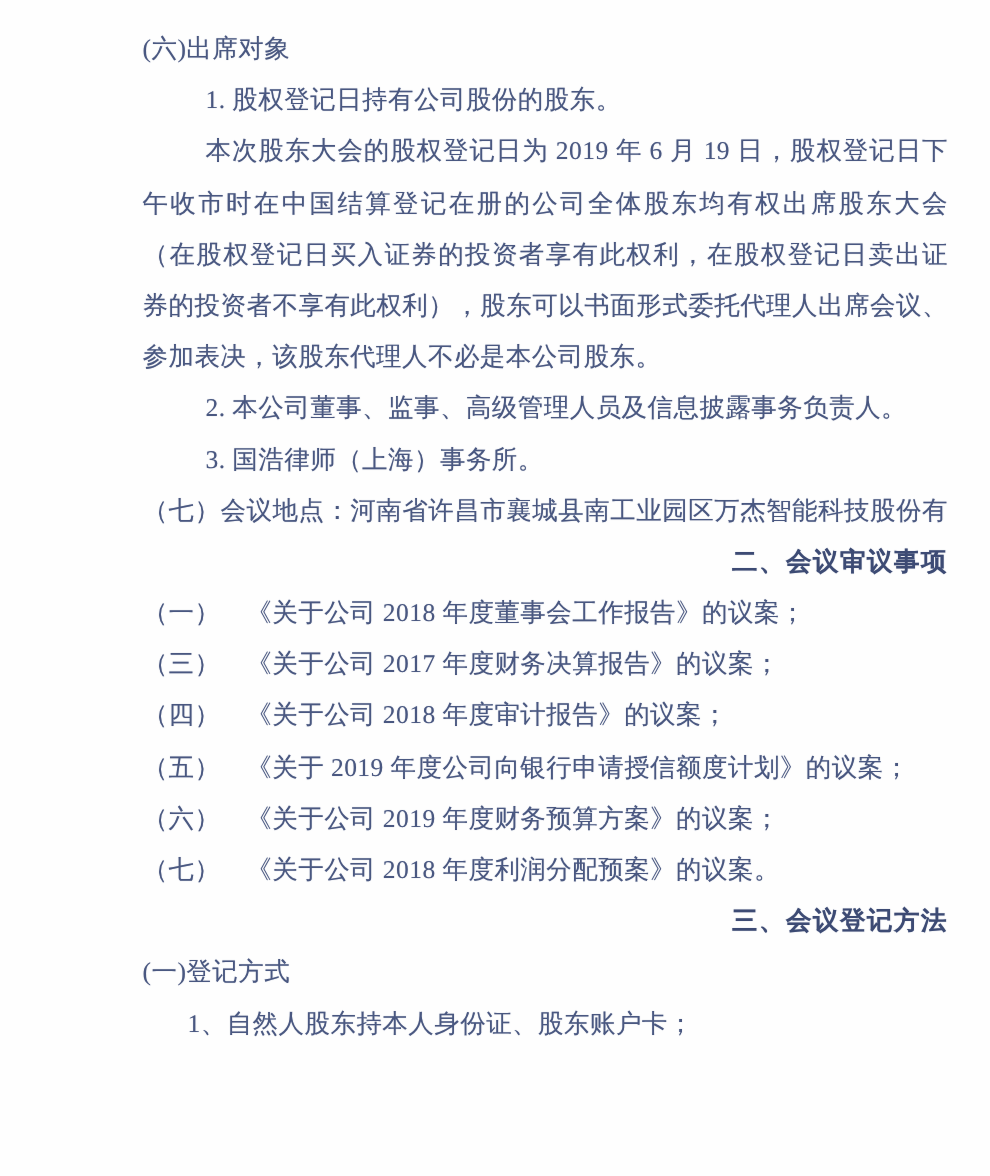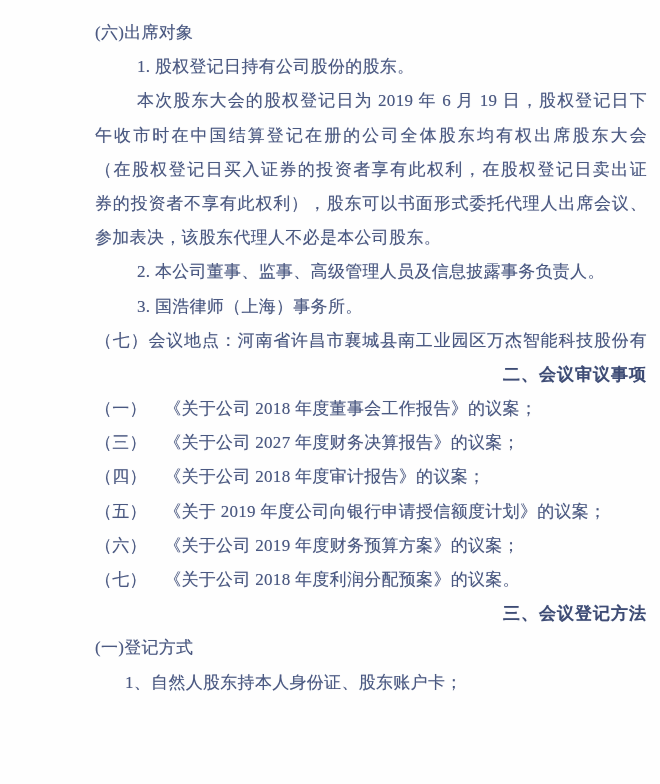--- a/index.html
+++ b/index.html
@@ -7,21 +7,21 @@
     margin: 0;
     padding: 0;
     background: #ffffff;
   }
   .page {
     position: relative;
     width: 660px;
     height: 784px;
     background: #fefefe;
     box-sizing: border-box;
-    padding: 16px 13px 0 95px;
+    padding: 16px 28px 0 95px;
     font-family: "Liberation Serif", "DejaVu Serif", serif;
     font-size: 17px;
     color: #4a5881;
     letter-spacing: 0.3px;
     overflow: hidden;
   }
   .ln {
     height: 34.2px;
     line-height: 34.2px;
     white-space: pre-wrap;
@@ -54,21 +54,21 @@
   <div class="ln ind jf">本次股东大会的股权登记日为 2019 年 6 月 19 日，股权登记日下</div>
   <div class="ln jf">午收市时在中国结算登记在册的公司全体股东均有权出席股东大会</div>
   <div class="ln jf">（在股权登记日买入证券的投资者享有此权利，在股权登记日卖出证</div>
   <div class="ln jf">券的投资者不享有此权利），股东可以书面形式委托代理人出席会议、</div>
   <div class="ln">参加表决，该股东代理人不必是本公司股东。</div>
   <div class="ln ind">2. 本公司董事、监事、高级管理人员及信息披露事务负责人。</div>
   <div class="ln ind">3. 国浩律师（上海）事务所。</div>
   <div class="ln jf">（七）会议地点：河南省许昌市襄城县南工业园区万杰智能科技股份有</div>
   <div class="ln hd">二、会议审议事项</div>
   <div class="ln">（一）　《关于公司 2018 年度董事会工作报告》的议案；</div>
-  <div class="ln">（三）　《关于公司 2027 年度财务决算报告》的议案；</div>
+  <div class="ln">（三）　《关于公司 2017 年度财务决算报告》的议案；</div>
   <div class="ln">（四）　《关于公司 2018 年度审计报告》的议案；</div>
   <div class="ln">（五）　《关于 2019 年度公司向银行申请授信额度计划》的议案；</div>
   <div class="ln">（六）　《关于公司 2019 年度财务预算方案》的议案；</div>
   <div class="ln">（七）　《关于公司 2018 年度利润分配预案》的议案。</div>
   <div class="ln hd">三、会议登记方法</div>
   <div class="ln">(一)登记方式</div>
   <div class="ln ind2">1、自然人股东持本人身份证、股东账户卡；</div>
 </div>
 
 </body></html>

